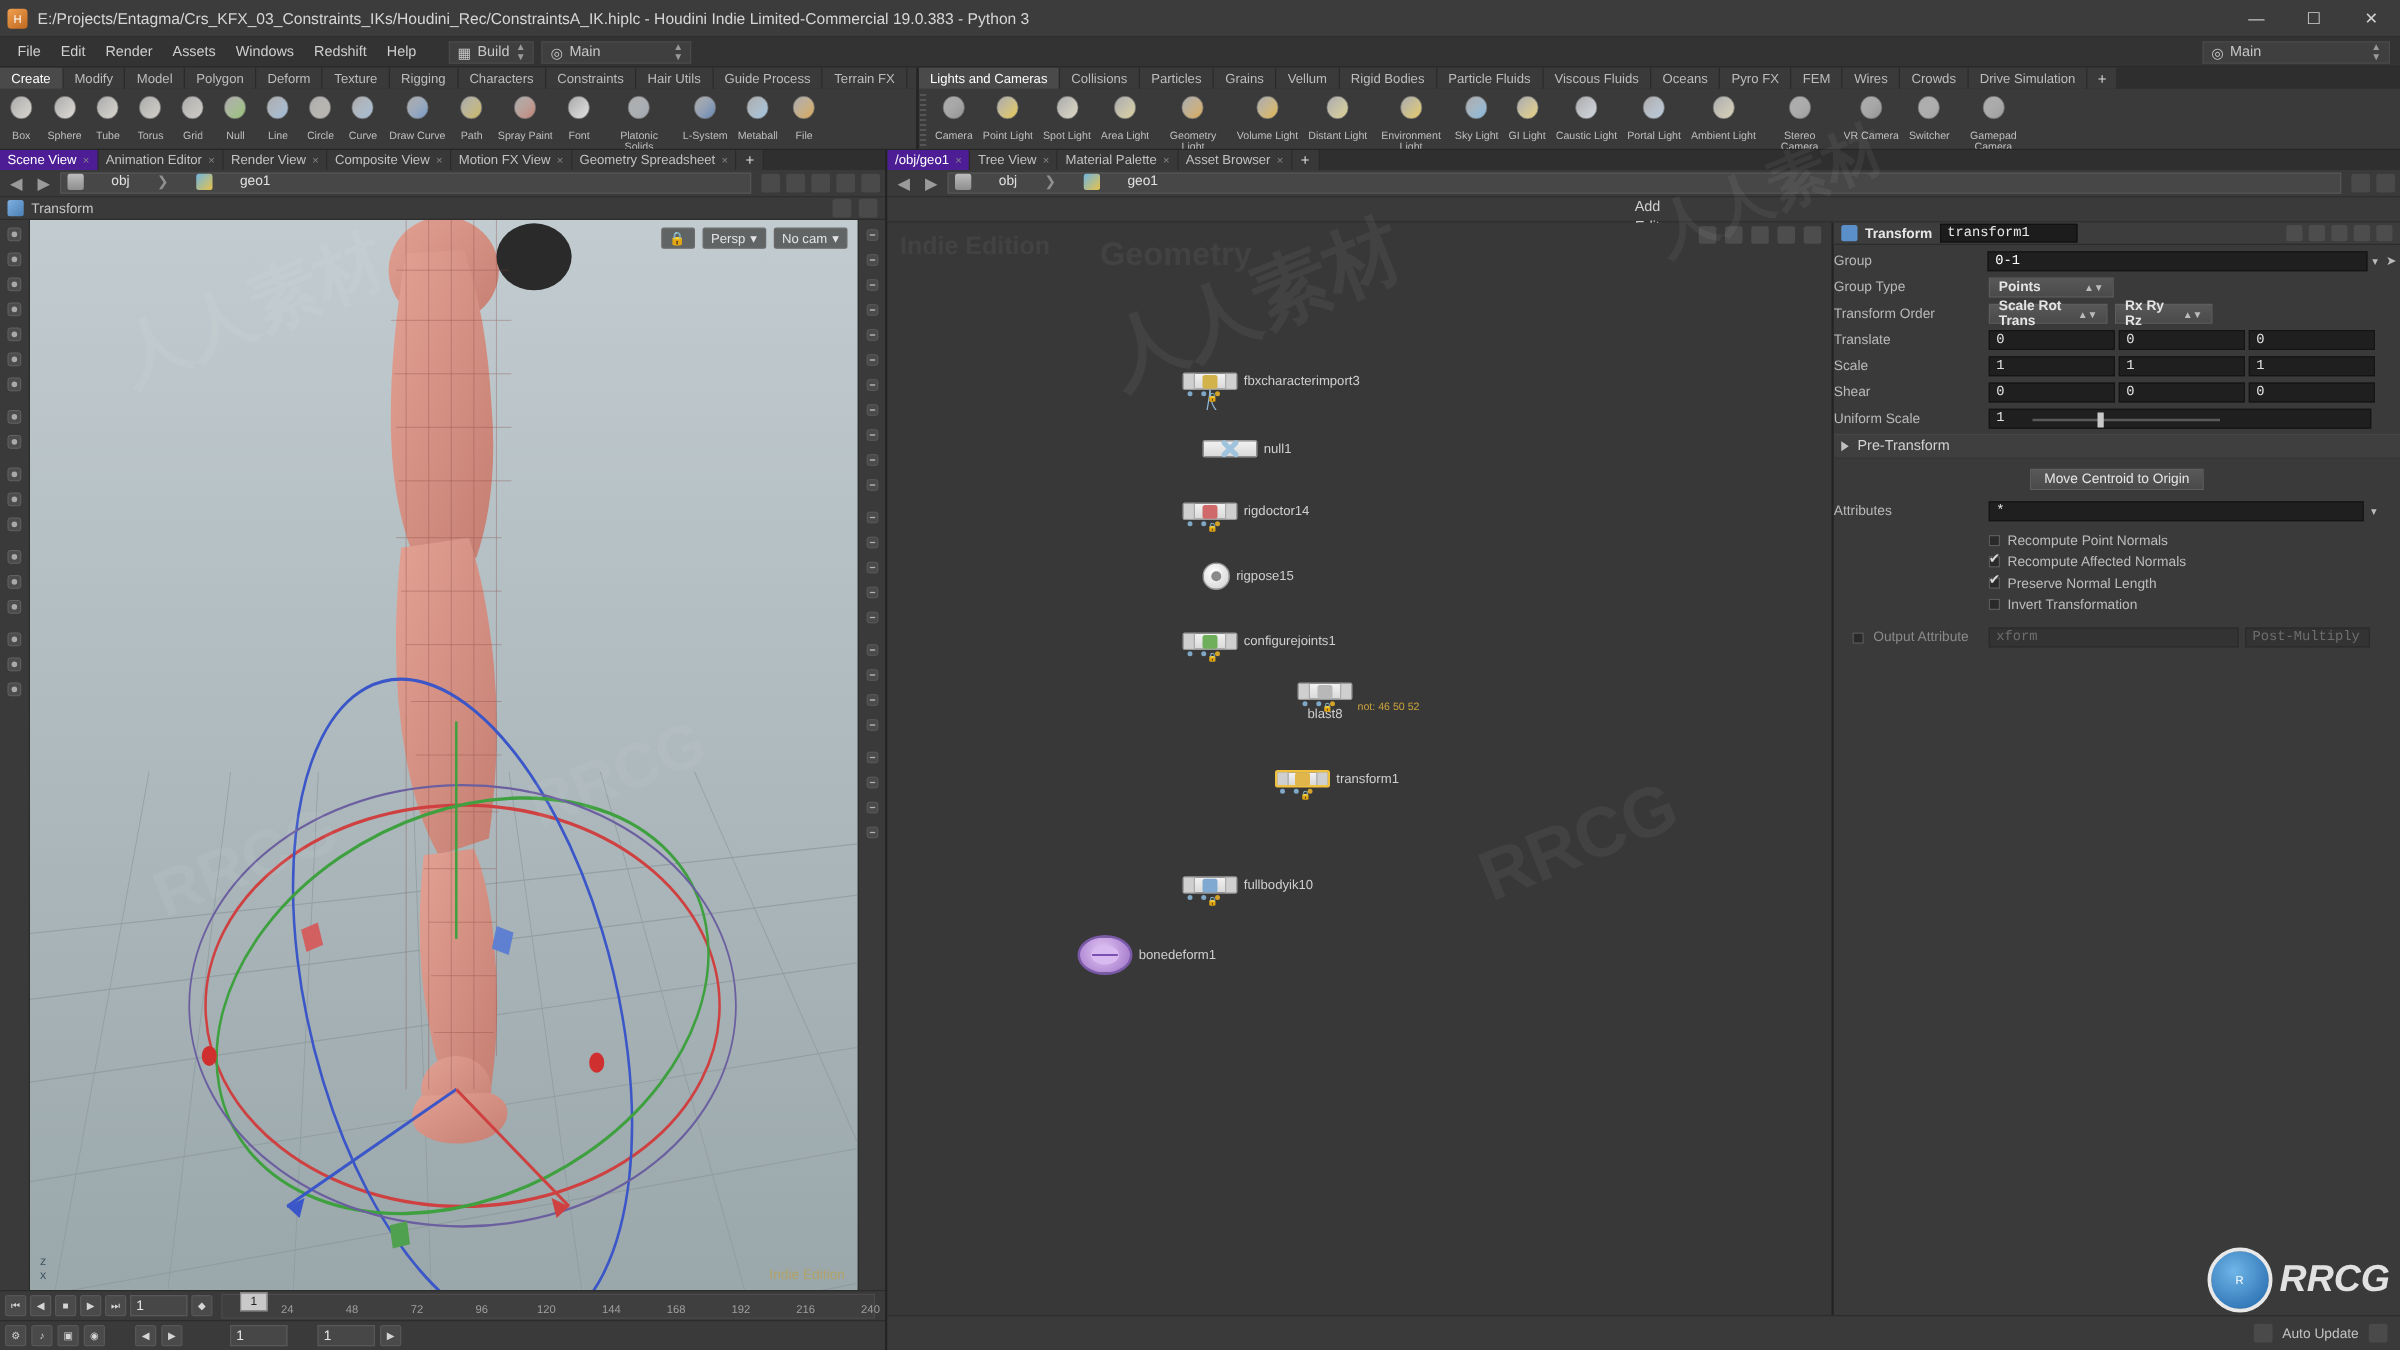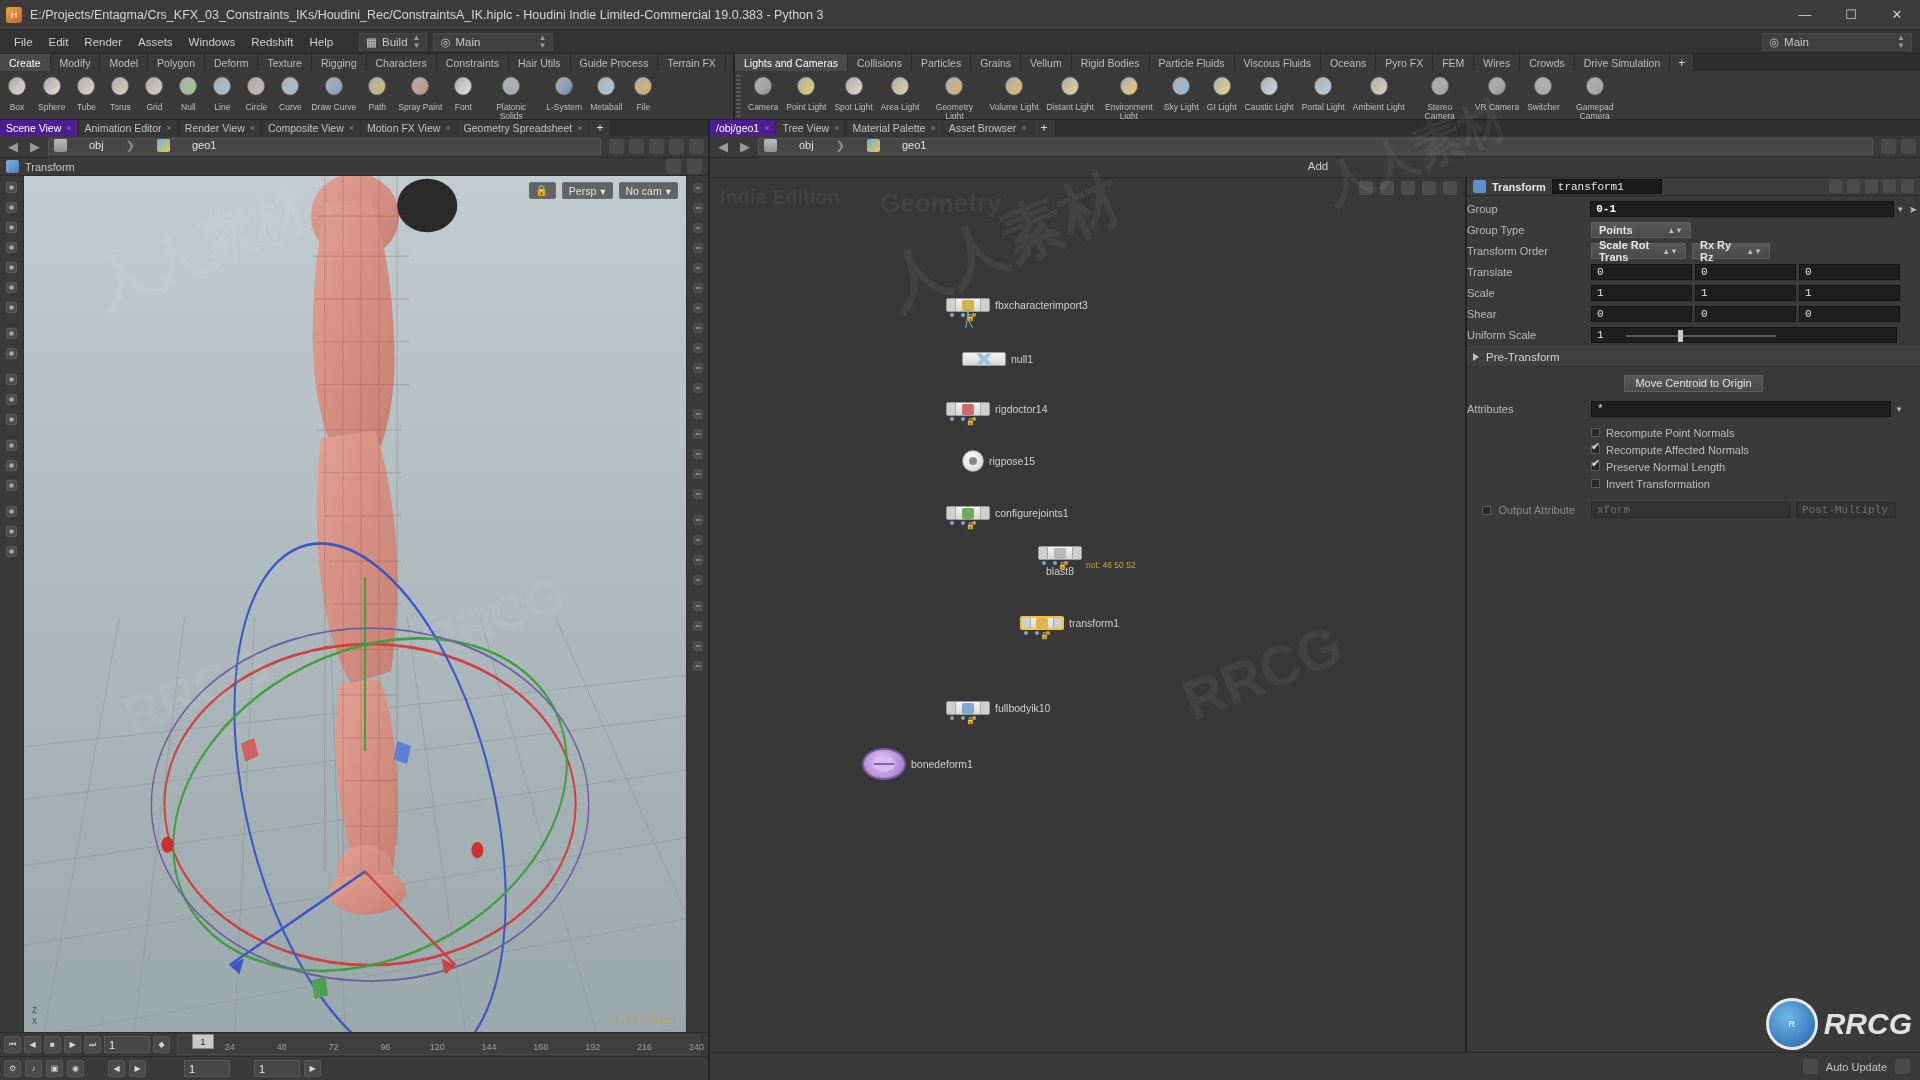--- a/index.html
+++ b/index.html
@@ -152,21 +152,21 @@
   .parmbody{flex:1;overflow:hidden;padding-top:3px;}
   .prow{display:flex;align-items:center;height:20px;margin-bottom:1px;}
   .plab{width:124px;padding-right:16px;font-size:11px;color:#b9b9b9;}
   .pfield{background:#1f1f1f;border:1px solid #141414;height:16px;font-size:11px;color:#e2e2e2;
     display:flex;align-items:center;padding:0 5px;font-family:"Liberation Mono",monospace;}
   .pfield.w1{width:306px;}
   .pfield.w3{width:101px;margin-right:3px;}
   .pbtn{background:linear-gradient(#585858,#4a4a4a);border:1px solid #5e5e5e;height:16px;
     font-size:11px;color:#e4e4e4;display:flex;align-items:center;padding:0 7px;font-weight:bold;}
   .pbtn .sp{margin-left:auto;padding-left:10px;font-size:8px;color:#bbb;}
-  .pbold{font-weight:bold;color:#fff;}
+  .pbold{font-weight:normal;color:#fff;}
   .slider{width:306px;height:16px;background:#1f1f1f;border:1px solid #141414;position:relative;}
   .slider .track{position:absolute;left:34px;right:120px;top:7px;height:2px;background:#5a5a5a;}
   .slider .knob{position:absolute;left:86px;top:2px;width:5px;height:12px;background:#c8c8c8;}
   .slider .val{position:absolute;left:5px;top:1px;font-size:11px;color:#e2e2e2;
     font-family:"Liberation Mono",monospace;}
   .collap{display:flex;align-items:center;gap:7px;height:20px;padding-left:6px;
     background:#3f3f3f;border-top:1px solid #464646;border-bottom:1px solid #343434;margin:2px 0;}
   .collap .tri{width:0;height:0;border-left:6px solid #c0c0c0;border-top:4px solid transparent;
     border-bottom:4px solid transparent;}
   .collap .t{font-size:11.5px;color:#d2d2d2;}

